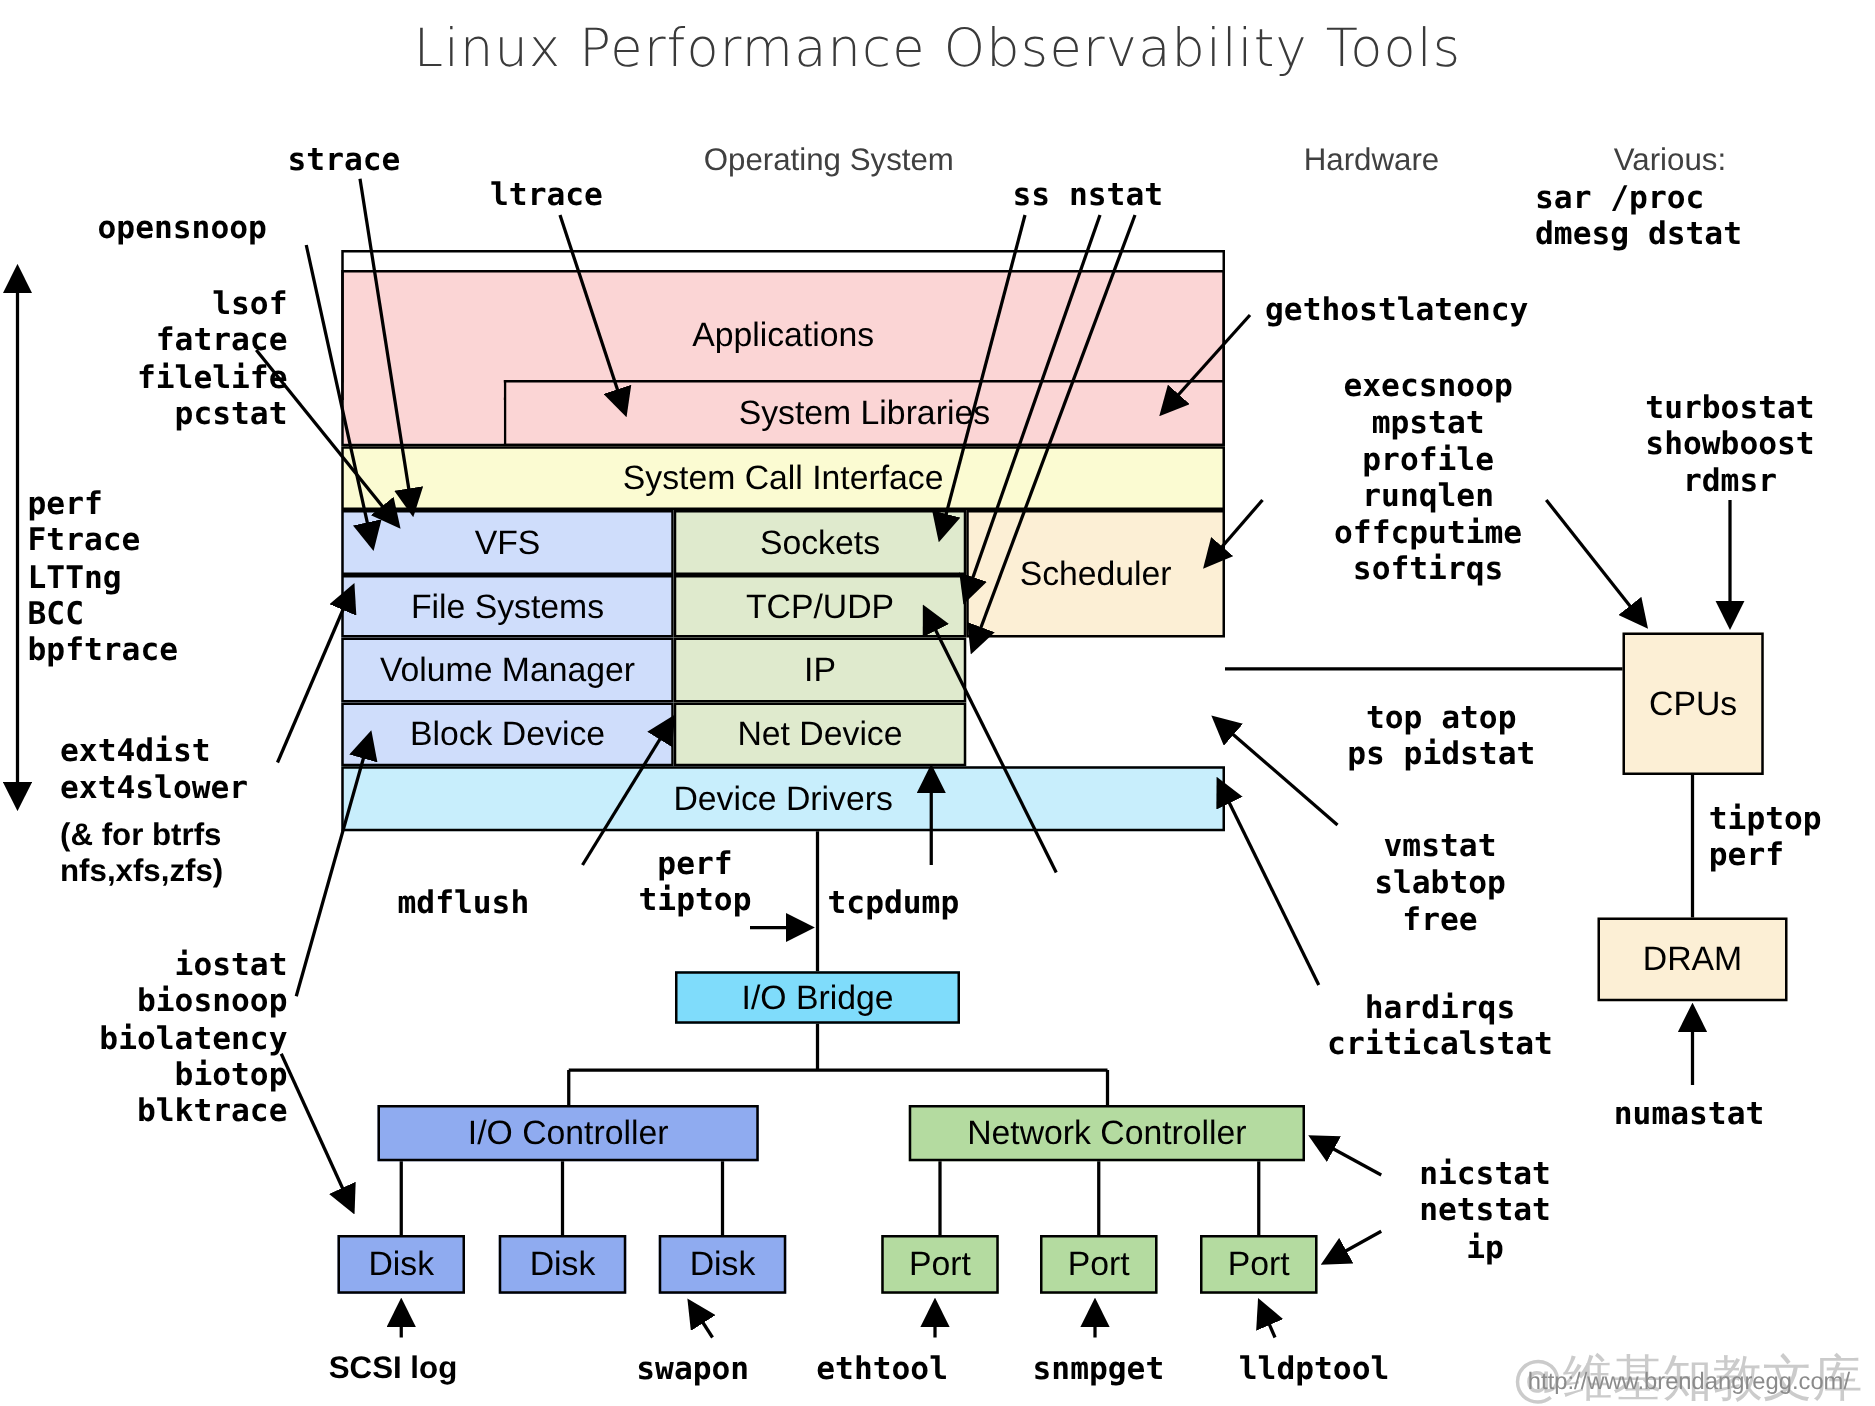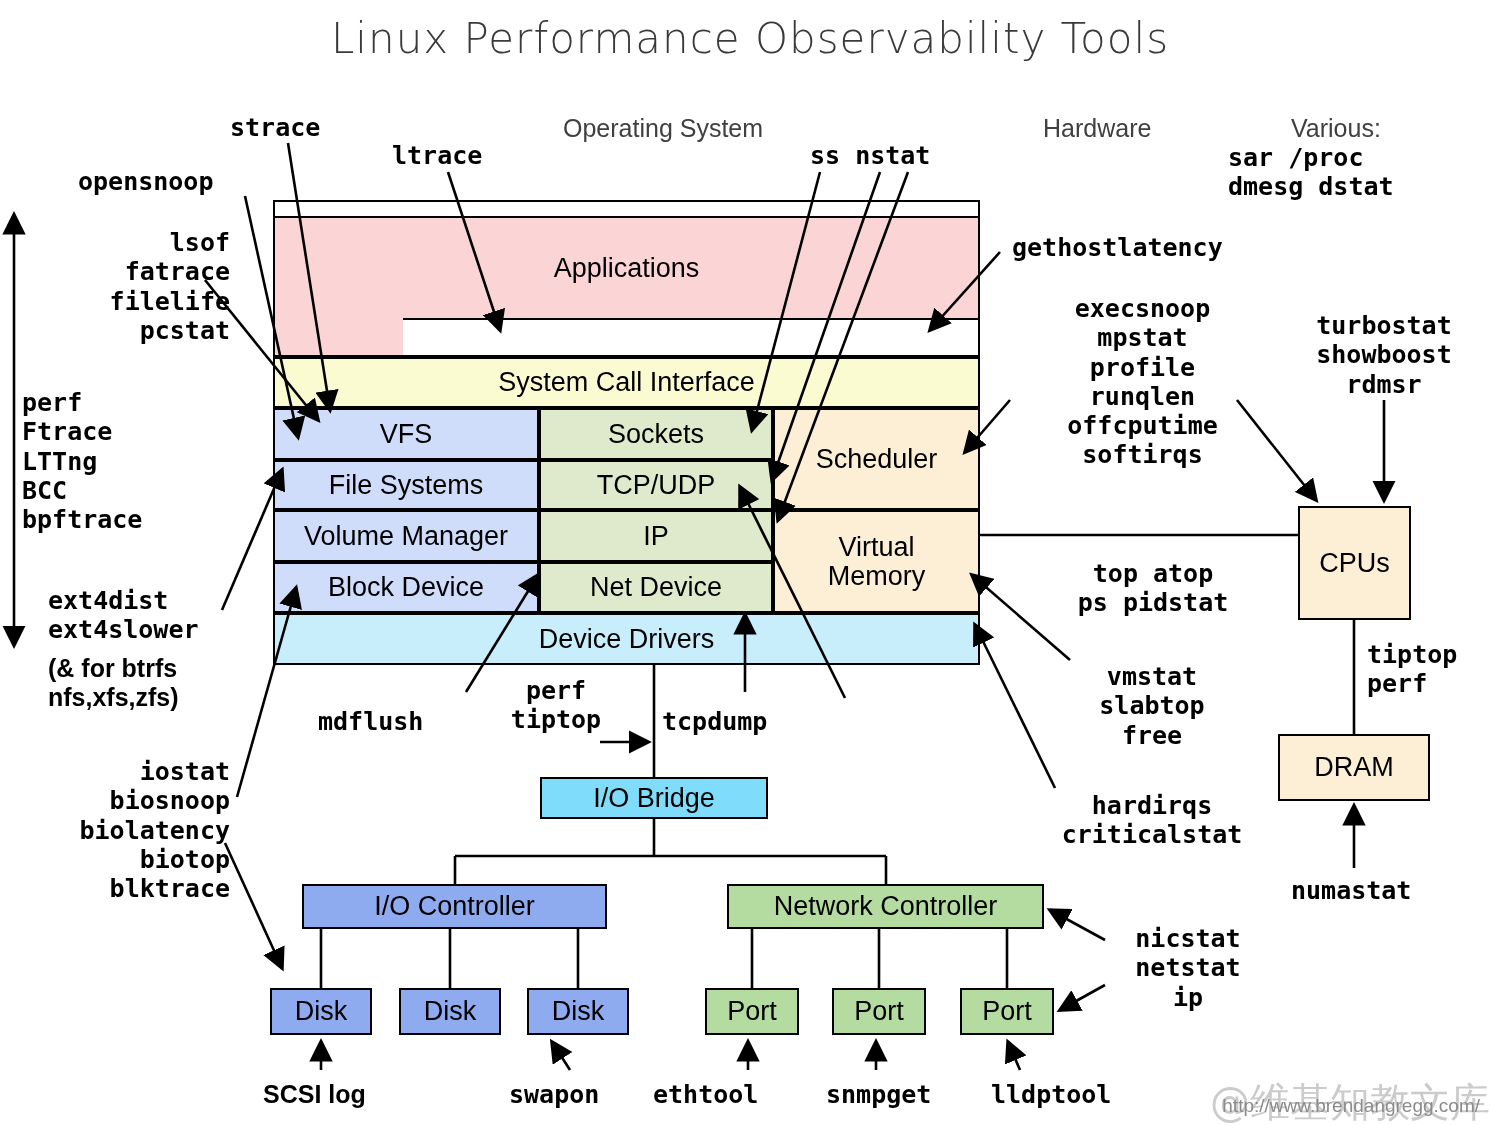--- a/index.html
+++ b/index.html
@@ -66,20 +66,23 @@
 
   <div class="abs" id="title">Linux Performance Observability Tools</div>
 
   <div class="abs caption" style="left:563px;top:114px;">Operating System</div>
   <div class="abs caption" style="left:1043px;top:114px;">Hardware</div>
   <div class="abs caption" style="left:1291px;top:114px;">Various:</div>
 
   <div class="abs box pink" style="left:273px;top:216px;width:707px;height:104px;">
     <span>Applications</span>
   </div>
+  <div class="abs box pink" style="left:403px;top:304px;width:577px;height:53px;">
+    <span>System Libraries</span>
+  </div>
 
   <div class="abs pink" style="left:275px;top:306px;width:128px;height:49px;"></div>
   <div class="abs" style="left:273px;top:200px;width:707px;height:157px;border:2px solid #000;box-sizing:border-box;background:transparent;"></div>
 
   <div class="abs box yellow" style="left:273px;top:357px;width:707px;height:51px;">
     <span>System Call Interface</span>
   </div>
 
   <div class="abs box blue" style="left:273px;top:408px;width:266px;height:52px;">
     <span>VFS</span>
@@ -102,24 +105,20 @@
   </div>
   <div class="abs box green" style="left:539px;top:510px;width:234px;height:52px;">
     <span>IP</span>
   </div>
   <div class="abs box green" style="left:539px;top:562px;width:234px;height:51px;">
     <span>Net Device</span>
   </div>
 
   <div class="abs box orange" style="left:773px;top:408px;width:207px;height:102px;">
     <span>Scheduler</span>
-  </div>
-  <div class="abs box orange" style="left:773px;top:510px;width:207px;height:103px;white-space:pre-line;">
-    <span style="white-space:pre-line;">Virtual
-Memory</span>
   </div>
 
   <div class="abs box cyan" style="left:273px;top:613px;width:707px;height:52px;">
     <span>Device Drivers</span>
   </div>
 
   <div class="abs box orange" style="left:1298px;top:506px;width:113px;height:114px;">
     <span>CPUs</span>
   </div>
   <div class="abs box orange" style="left:1278px;top:734px;width:152px;height:67px;">

